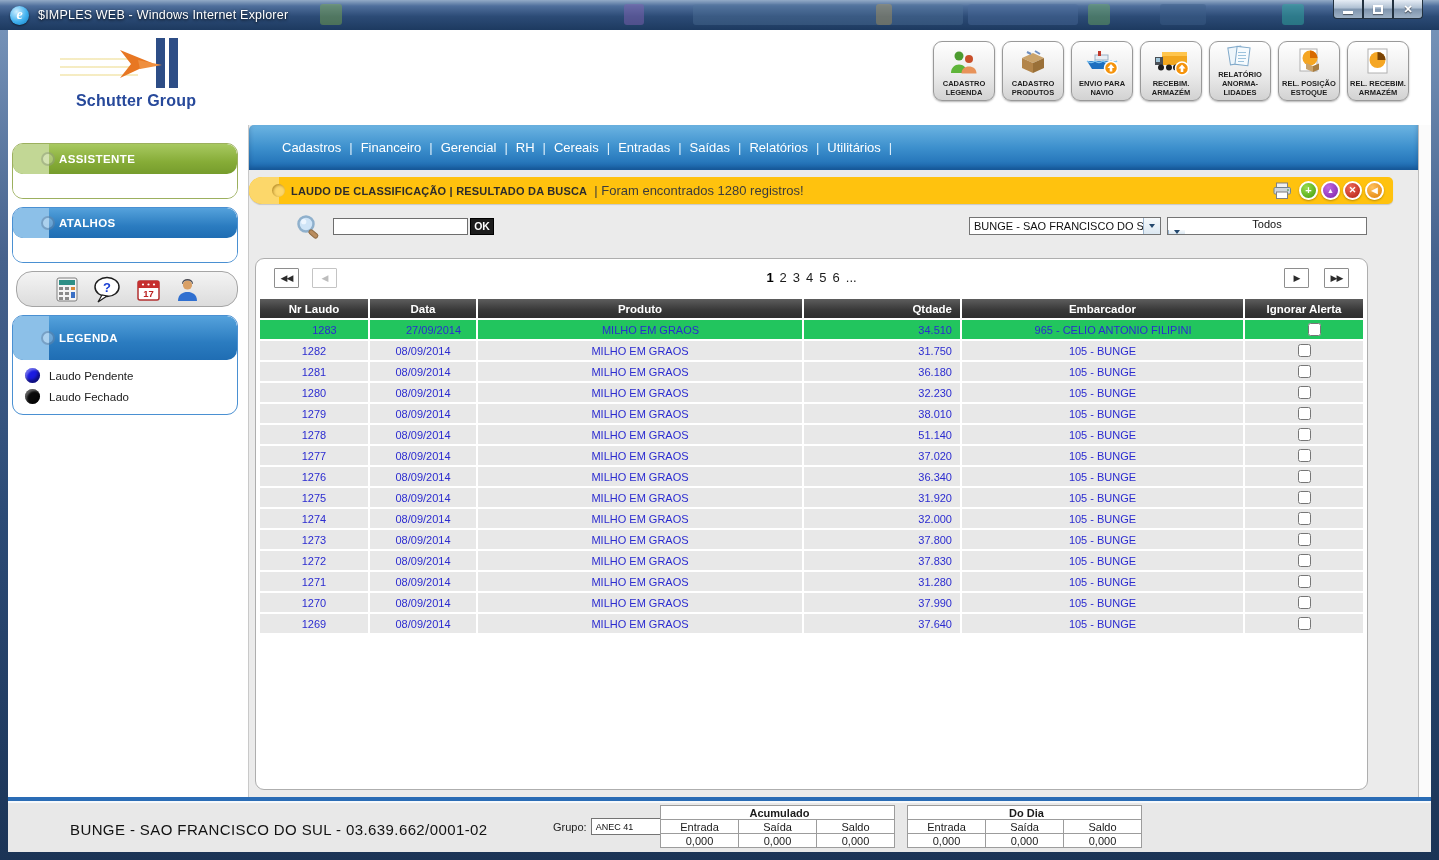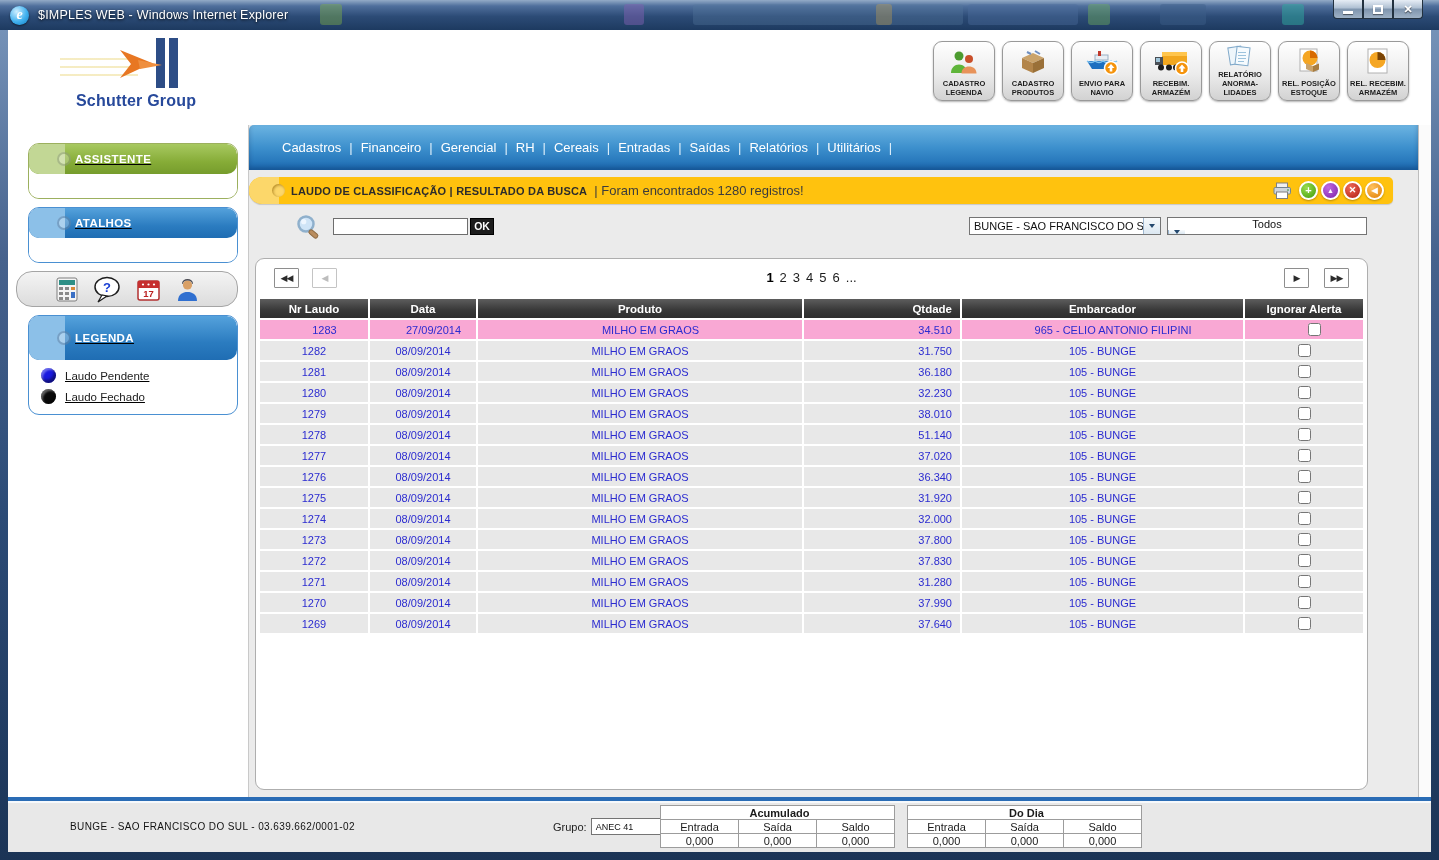--- a/index.html
+++ b/index.html
@@ -60,21 +60,21 @@
   .tb-btn { width:62px; height:60px; border:1px solid #999; border-radius:9px;
     background:linear-gradient(180deg,#ffffff 0%, #ececec 55%, #d2d2d2 100%);
     box-shadow:0 1px 2px rgba(0,0,0,.3); display:flex; flex-direction:column;
     align-items:center; justify-content:flex-end; padding:3px 1px 3px; cursor:pointer; }
   .tb-ico { flex:1; display:flex; align-items:center; justify-content:center; }
   .tb-label { font-size:7.5px; font-weight:bold; color:#1d1d1d; text-align:center; line-height:1.2; }
 
   
   .sidebar { position:absolute; top:95px; left:0; width:241px; bottom:55px; background:#fff;
     border-right:1px solid #c9c9c9; }
-  .side-panel { margin:0 10px 0 20px; border-radius:11px; overflow:hidden; background:#fff;text-decoration:underline; }
+  .side-panel { margin:0 10px 0 4px; border-radius:11px; overflow:hidden; background:#fff; }
   .side-panel.green { border:1px solid #9cb05e; margin-top:18px; }
   .side-panel.blue  { border:1px solid #4a90d2; margin-top:8px; }
   .side-header { height:30px; color:#fff; font-weight:bold; font-size:11.5px;
     display:flex; align-items:center; padding-left:46px; position:relative; cursor:pointer;
     letter-spacing:.4px; border-radius:10px; }
   .side-header.green { background:linear-gradient(180deg,#a8c961 0%, #86ac37 60%, #769c2c 100%); }
   .side-header.blue  { background:linear-gradient(180deg,#55a2dc 0%, #2b7cc0 60%, #1f6db3 100%); }
   .cap { position:absolute; left:0; top:0; bottom:0; width:36px; border-radius:10px 0 0 10px; }
   .side-header.green .cap { background:#c2d795; }
   .side-header.blue  .cap { background:#8cc0e8; }
@@ -159,29 +159,29 @@
   .page-num { margin:0 3px; cursor:pointer; }
   .page-num.current { font-weight:bold; color:#000; }
 
   table.grid { width:100%; border-collapse:separate; border-spacing:2px; table-layout:fixed; }
   .grid th { background:linear-gradient(180deg,#5d5d5d 0%, #3a3a3a 55%, #2e2e2e 100%);
     color:#fff; font-size:11.5px; font-weight:bold; height:19px; padding:1px 8px; cursor:pointer; }
   .grid th:nth-child(1){ width:108px; } .grid th:nth-child(2){ width:106px; }
   .grid th:nth-child(3){ width:324px; } .grid th:nth-child(4){ width:156px; }
   .grid th:nth-child(5){ width:281px; } .grid th:nth-child(6){ width:auto; }
   .grid td { background:#e8e8e8; height:19px; padding:1px 8px; font-size:11px; }
-  .grid tr.hl td { background:#f9a8d4;padding-left:29px; }
+  .grid tr.hl td { background:#22c55e;padding-left:29px; }
   .al-center { text-align:center; } .al-right { text-align:right; } .al-left { text-align:center; }
   .lnk { color:#2b2bd0; cursor:pointer; }
   .grid input[type=checkbox] { width:13px; height:13px; cursor:pointer; vertical-align:middle; }
 
   
   .footer { position:absolute; left:0; right:0; bottom:0; height:55px; background:#e8e8e8;
     border-top:4px solid #2a6cb5; box-shadow:inset 0 2px 0 #f6f9fc; }
-  .company { position:absolute; left:62px; top:20px; font-size:10px; color:#121212;
+  .company { position:absolute; left:62px; top:20px; font-size:15px; color:#121212;
     letter-spacing:.4px; }
   .grupo { position:absolute; left:545px; top:17px; display:flex; align-items:center; gap:4px;
     font-size:11px; color:#222; }
   .sel-grupo { width:96px; height:17px; font-size:9px; }
   .totals { position:absolute; left:652px; top:4px; display:flex; gap:12px; }
   table.tot { border-collapse:collapse; background:#fff; }
   .tot th, .tot td { border:1px solid #9c9c9c; font-size:11px; padding:0 4px; height:14px;
     text-align:center; min-width:78px; color:#1a1a1a; font-weight:normal; }
   .tot .tot-title { font-weight:bold;padding-left:8px; }
 </style>

